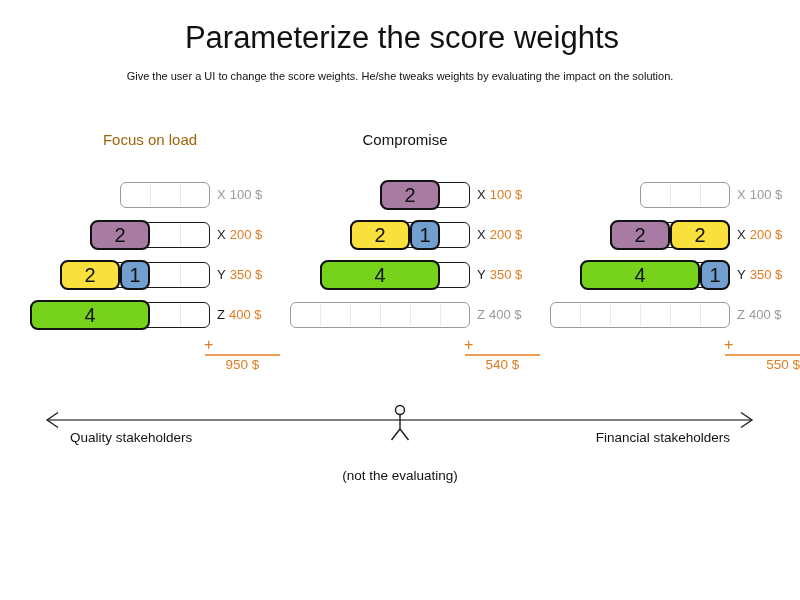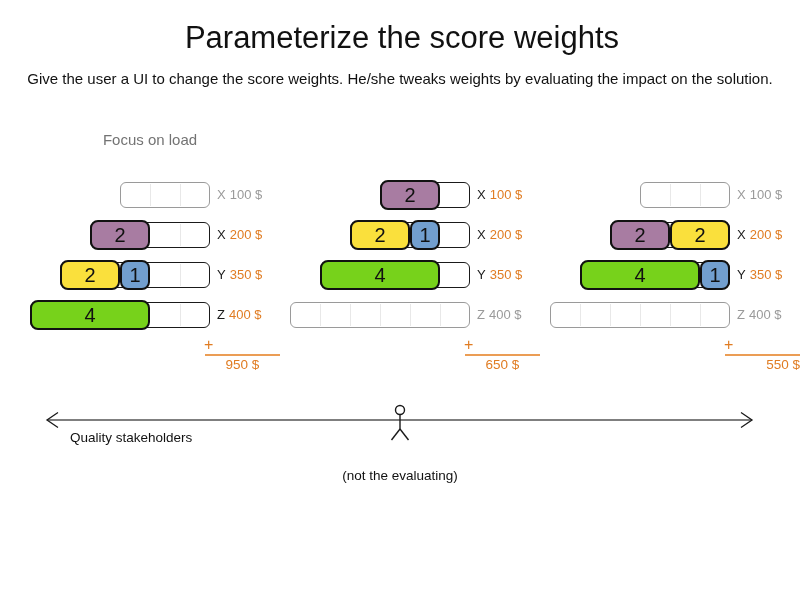--- a/index.html
+++ b/index.html
@@ -2,34 +2,34 @@
 <html><head>
 <meta charset="utf-8">
 <style>
   html,body{margin:0;padding:0;background:#fff;}
   .page{
     position:relative;width:800px;height:600px;background:#ffffff;
     font-family:"Liberation Sans",sans-serif;overflow:hidden;color:#111;
   }
   .abs{position:absolute;}
   .title{left:2px;top:20px;width:800px;text-align:center;font-size:31px;line-height:36px;color:#111;}
-  .subtitle{left:0;top:70px;width:800px;text-align:center;font-size:15px;color:#111;}
+  .subtitle{left:0;top:70px;width:800px;text-align:center;font-size:11px;color:#111;}
   .axis-label{font-size:13.5px;color:#111;}
   .center{text-align:center;}
 </style>
 </head>
 <body>
 
 <div class="page">
 
   <div class="abs title">Parameterize the score weights</div>
   <div class="abs subtitle">Give the user a UI to change the score weights. He/she tweaks weights by evaluating the impact on the solution.</div>
 
   <div class="abs" id="scenarios" style="left:0;top:0;width:800px;height:600px;">
-      <div style="left: 20px; top: 131px; width: 260px; text-align: center; font-size: 15px; color: #737373; position: absolute;">Focus on load</div>
+      <div style="left: 20px; top: 131px; width: 260px; text-align: center; font-size: 15px; color: #a16207; position: absolute;">Focus on load</div>
       <div style="left: 120px; top: 182px; width: 90px; height: 26px; background: rgb(255, 255, 255); box-sizing: border-box; border-radius: 6px; border: 1px solid rgb(154, 154, 154); position: absolute;">
         <div style="left: 29px; top: 1px; width: 1px; height: 22px; background: rgb(232, 232, 232); position: absolute;"></div>
         <div style="left: 59px; top: 1px; width: 1px; height: 22px; background: rgb(232, 232, 232); position: absolute;"></div>
       </div>
       <div style="left: 217px; top: 182px; height: 26px; line-height: 26px; font-size: 13px; white-space: nowrap; position: absolute;"><span style="color: rgb(154, 154, 154); margin-right: 4px;">X</span><span style="color: rgb(154, 154, 154);">100 $</span></div>
       <div style="left: 90px; top: 222px; width: 120px; height: 26px; background: rgb(255, 255, 255); box-sizing: border-box; border-radius: 6px; border: 1px solid rgb(26, 26, 26); position: absolute;">
         <div style="left: 89px; top: 1px; width: 1px; height: 22px; background: rgb(232, 232, 232); position: absolute;"></div>
       </div>
       <div style="left: 90px; top: 220px; width: 60px; height: 30px; background: rgb(168, 124, 162); border: 2px solid rgb(17, 17, 17); border-radius: 8px; box-sizing: border-box; display: flex; align-items: center; justify-content: center; font-size: 20px; color: rgb(17, 17, 17); position: absolute;">2</div>
       <div style="left: 217px; top: 222px; height: 26px; line-height: 26px; font-size: 13px; white-space: nowrap; position: absolute;"><span style="color: rgb(26, 26, 26); margin-right: 4px;">X</span><span style="color: rgb(224, 124, 34);">200 $</span></div>
@@ -40,41 +40,42 @@
       <div style="left: 120px; top: 260px; width: 30px; height: 30px; background: rgb(114, 159, 207); border: 2px solid rgb(17, 17, 17); border-radius: 8px; box-sizing: border-box; display: flex; align-items: center; justify-content: center; font-size: 20px; color: rgb(17, 17, 17); position: absolute;">1</div>
       <div style="left: 217px; top: 262px; height: 26px; line-height: 26px; font-size: 13px; white-space: nowrap; position: absolute;"><span style="color: rgb(26, 26, 26); margin-right: 4px;">Y</span><span style="color: rgb(224, 124, 34);">350 $</span></div>
       <div style="left: 30px; top: 302px; width: 180px; height: 26px; background: rgb(255, 255, 255); box-sizing: border-box; border-radius: 6px; border: 1px solid rgb(26, 26, 26); position: absolute;">
         <div style="left: 149px; top: 1px; width: 1px; height: 22px; background: rgb(232, 232, 232); position: absolute;"></div>
       </div>
       <div style="left: 30px; top: 300px; width: 120px; height: 30px; background: rgb(119, 210, 27); border: 2px solid rgb(17, 17, 17); border-radius: 8px; box-sizing: border-box; display: flex; align-items: center; justify-content: center; font-size: 20px; color: rgb(17, 17, 17); position: absolute;">4</div>
       <div style="left: 217px; top: 302px; height: 26px; line-height: 26px; font-size: 13px; white-space: nowrap; position: absolute;"><span style="color: rgb(26, 26, 26); margin-right: 4px;">Z</span><span style="color: rgb(224, 124, 34);">400 $</span></div>
       <div style="left: 204px; top: 336px; font-size: 16px; color: rgb(224, 124, 34); position: absolute;">+</div>
       <div style="left: 205px; top: 354px; width: 75px; height: 2px; background: rgb(235, 157, 85); position: absolute;"></div>
       <div style="left: 205px; top: 357px; width: 75px; text-align: center; font-size: 13.5px; color: rgb(224, 124, 34); position: absolute;">950 $</div>
+      <div style="left: 275px; top: 131px; width: 260px; text-align: center; font-size: 15px; color: rgb(17, 17, 17); position: absolute;">Compromise</div>
       <div style="left: 380px; top: 182px; width: 90px; height: 26px; background: rgb(255, 255, 255); box-sizing: border-box; border-radius: 6px; border: 1px solid rgb(26, 26, 26); position: absolute;"></div>
       <div style="left: 380px; top: 180px; width: 60px; height: 30px; background: rgb(168, 124, 162); border: 2px solid rgb(17, 17, 17); border-radius: 8px; box-sizing: border-box; display: flex; align-items: center; justify-content: center; font-size: 20px; color: rgb(17, 17, 17); position: absolute;">2</div>
       <div style="left: 477px; top: 182px; height: 26px; line-height: 26px; font-size: 13px; white-space: nowrap; position: absolute;"><span style="color: rgb(26, 26, 26); margin-right: 4px;">X</span><span style="color: rgb(224, 124, 34);">100 $</span></div>
       <div style="left: 350px; top: 222px; width: 120px; height: 26px; background: rgb(255, 255, 255); box-sizing: border-box; border-radius: 6px; border: 1px solid rgb(26, 26, 26); position: absolute;"></div>
       <div style="left: 350px; top: 220px; width: 60px; height: 30px; background: rgb(250, 224, 60); border: 2px solid rgb(17, 17, 17); border-radius: 8px; box-sizing: border-box; display: flex; align-items: center; justify-content: center; font-size: 20px; color: rgb(17, 17, 17); position: absolute;">2</div>
       <div style="left: 410px; top: 220px; width: 30px; height: 30px; background: rgb(114, 159, 207); border: 2px solid rgb(17, 17, 17); border-radius: 8px; box-sizing: border-box; display: flex; align-items: center; justify-content: center; font-size: 20px; color: rgb(17, 17, 17); position: absolute;">1</div>
       <div style="left: 477px; top: 222px; height: 26px; line-height: 26px; font-size: 13px; white-space: nowrap; position: absolute;"><span style="color: rgb(26, 26, 26); margin-right: 4px;">X</span><span style="color: rgb(224, 124, 34);">200 $</span></div>
       <div style="left: 320px; top: 262px; width: 150px; height: 26px; background: rgb(255, 255, 255); box-sizing: border-box; border-radius: 6px; border: 1px solid rgb(26, 26, 26); position: absolute;"></div>
       <div style="left: 320px; top: 260px; width: 120px; height: 30px; background: rgb(119, 210, 27); border: 2px solid rgb(17, 17, 17); border-radius: 8px; box-sizing: border-box; display: flex; align-items: center; justify-content: center; font-size: 20px; color: rgb(17, 17, 17); position: absolute;">4</div>
       <div style="left: 477px; top: 262px; height: 26px; line-height: 26px; font-size: 13px; white-space: nowrap; position: absolute;"><span style="color: rgb(26, 26, 26); margin-right: 4px;">Y</span><span style="color: rgb(224, 124, 34);">350 $</span></div>
       <div style="left: 290px; top: 302px; width: 180px; height: 26px; background: rgb(255, 255, 255); box-sizing: border-box; border-radius: 6px; border: 1px solid rgb(154, 154, 154); position: absolute;">
         <div style="left: 29px; top: 1px; width: 1px; height: 22px; background: rgb(232, 232, 232); position: absolute;"></div>
         <div style="left: 59px; top: 1px; width: 1px; height: 22px; background: rgb(232, 232, 232); position: absolute;"></div>
         <div style="left: 89px; top: 1px; width: 1px; height: 22px; background: rgb(232, 232, 232); position: absolute;"></div>
         <div style="left: 119px; top: 1px; width: 1px; height: 22px; background: rgb(232, 232, 232); position: absolute;"></div>
         <div style="left: 149px; top: 1px; width: 1px; height: 22px; background: rgb(232, 232, 232); position: absolute;"></div>
       </div>
       <div style="left: 477px; top: 302px; height: 26px; line-height: 26px; font-size: 13px; white-space: nowrap; position: absolute;"><span style="color: rgb(154, 154, 154); margin-right: 4px;">Z</span><span style="color: rgb(154, 154, 154);">400 $</span></div>
       <div style="left: 464px; top: 336px; font-size: 16px; color: rgb(224, 124, 34); position: absolute;">+</div>
       <div style="left: 465px; top: 354px; width: 75px; height: 2px; background: rgb(235, 157, 85); position: absolute;"></div>
-      <div style="left: 465px; top: 357px; width: 75px; text-align: center; font-size: 13.5px; color: rgb(224, 124, 34); position: absolute;">650 $</div>
+      <div style="left: 465px; top: 357px; width: 75px; text-align: center; font-size: 13.5px; color: rgb(224, 124, 34); position: absolute;">540 $</div>
       <div style="left: 640px; top: 182px; width: 90px; height: 26px; background: rgb(255, 255, 255); box-sizing: border-box; border-radius: 6px; border: 1px solid rgb(154, 154, 154); position: absolute;">
         <div style="left: 29px; top: 1px; width: 1px; height: 22px; background: rgb(232, 232, 232); position: absolute;"></div>
         <div style="left: 59px; top: 1px; width: 1px; height: 22px; background: rgb(232, 232, 232); position: absolute;"></div>
       </div>
       <div style="left: 737px; top: 182px; height: 26px; line-height: 26px; font-size: 13px; white-space: nowrap; position: absolute;"><span style="color: rgb(154, 154, 154); margin-right: 4px;">X</span><span style="color: rgb(154, 154, 154);">100 $</span></div>
       <div style="left: 610px; top: 222px; width: 120px; height: 26px; background: rgb(255, 255, 255); box-sizing: border-box; border-radius: 6px; border: 1px solid rgb(26, 26, 26); position: absolute;"></div>
       <div style="left: 610px; top: 220px; width: 60px; height: 30px; background: rgb(168, 124, 162); border: 2px solid rgb(17, 17, 17); border-radius: 8px; box-sizing: border-box; display: flex; align-items: center; justify-content: center; font-size: 20px; color: rgb(17, 17, 17); position: absolute;">2</div>
       <div style="left: 670px; top: 220px; width: 60px; height: 30px; background: rgb(250, 224, 60); border: 2px solid rgb(17, 17, 17); border-radius: 8px; box-sizing: border-box; display: flex; align-items: center; justify-content: center; font-size: 20px; color: rgb(17, 17, 17); position: absolute;">2</div>
       <div style="left: 737px; top: 222px; height: 26px; line-height: 26px; font-size: 13px; white-space: nowrap; position: absolute;"><span style="color: rgb(26, 26, 26); margin-right: 4px;">X</span><span style="color: rgb(224, 124, 34);">200 $</span></div>
       <div style="left: 580px; top: 262px; width: 150px; height: 26px; background: rgb(255, 255, 255); box-sizing: border-box; border-radius: 6px; border: 1px solid rgb(26, 26, 26); position: absolute;"></div>
@@ -100,15 +101,16 @@
     <polyline points="741,412.5 752,420 741,427.5" fill="none" stroke="#1a1a1a" stroke-width="1.3"></polyline>
     <g>
       <circle cx="400" cy="410" r="4.5" fill="#ffffff" stroke="#1a1a1a" stroke-width="1.4"></circle>
       <line x1="400" y1="414.5" x2="400" y2="429" stroke="#1a1a1a" stroke-width="1.4"></line>
       <line x1="400" y1="429" x2="391.5" y2="440" stroke="#1a1a1a" stroke-width="1.4"></line>
       <line x1="400" y1="429" x2="408.5" y2="440" stroke="#1a1a1a" stroke-width="1.4"></line>
     </g>
   </svg>
 
   <div class="abs axis-label" style="left:70px;top:430px;">Quality stakeholders</div>
+  <div class="abs axis-label" style="left:530px;top:430px;width:200px;text-align:right;">Financial stakeholders</div>
   <div class="abs axis-label center" style="left:300px;top:468px;width:200px;">(not the evaluating)</div>
 
 </div>
 
 </body></html>

